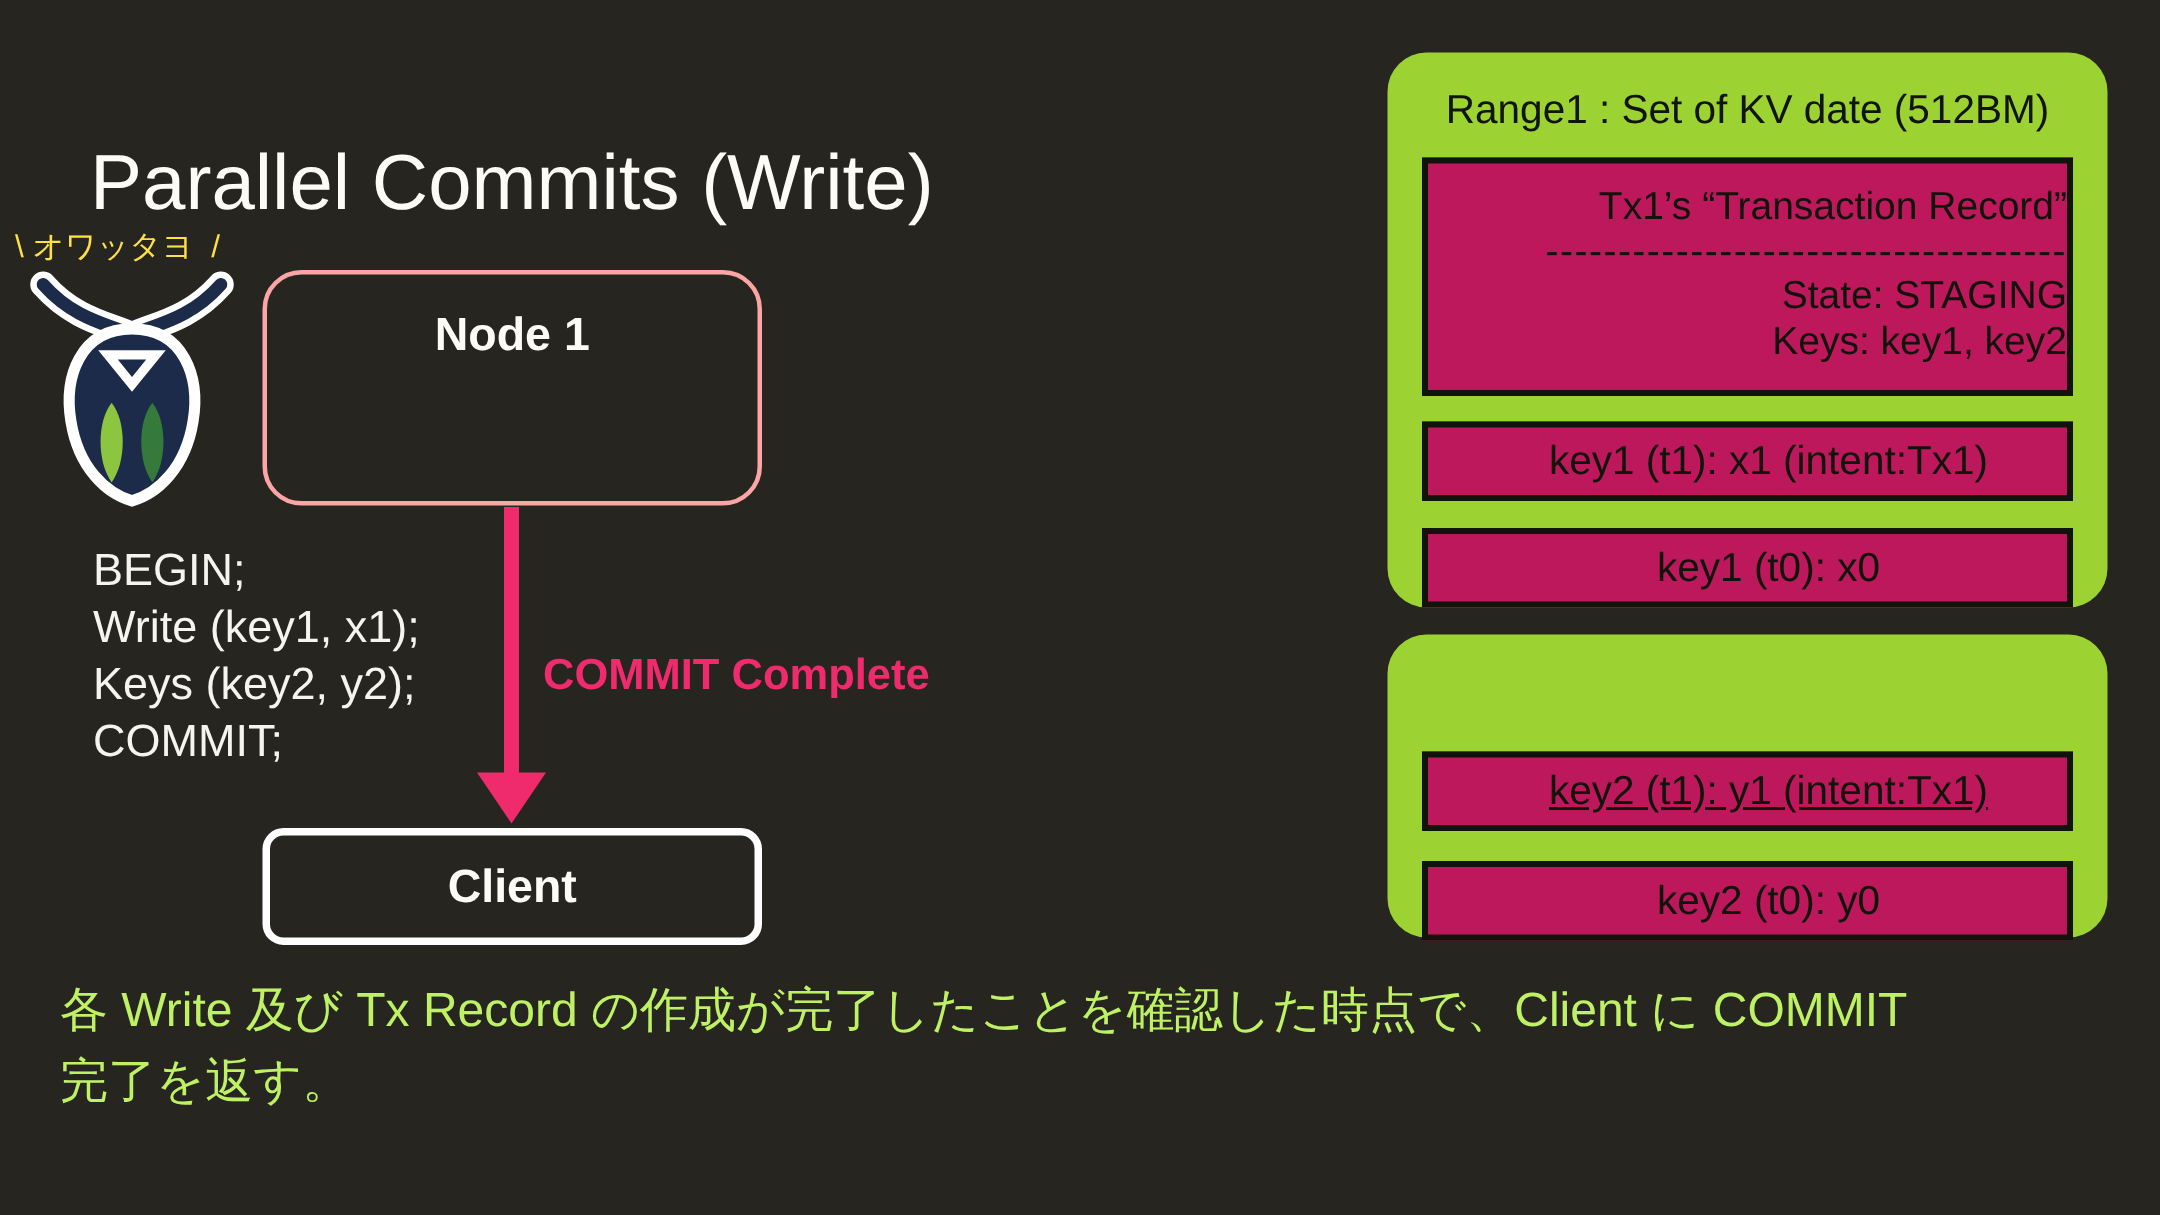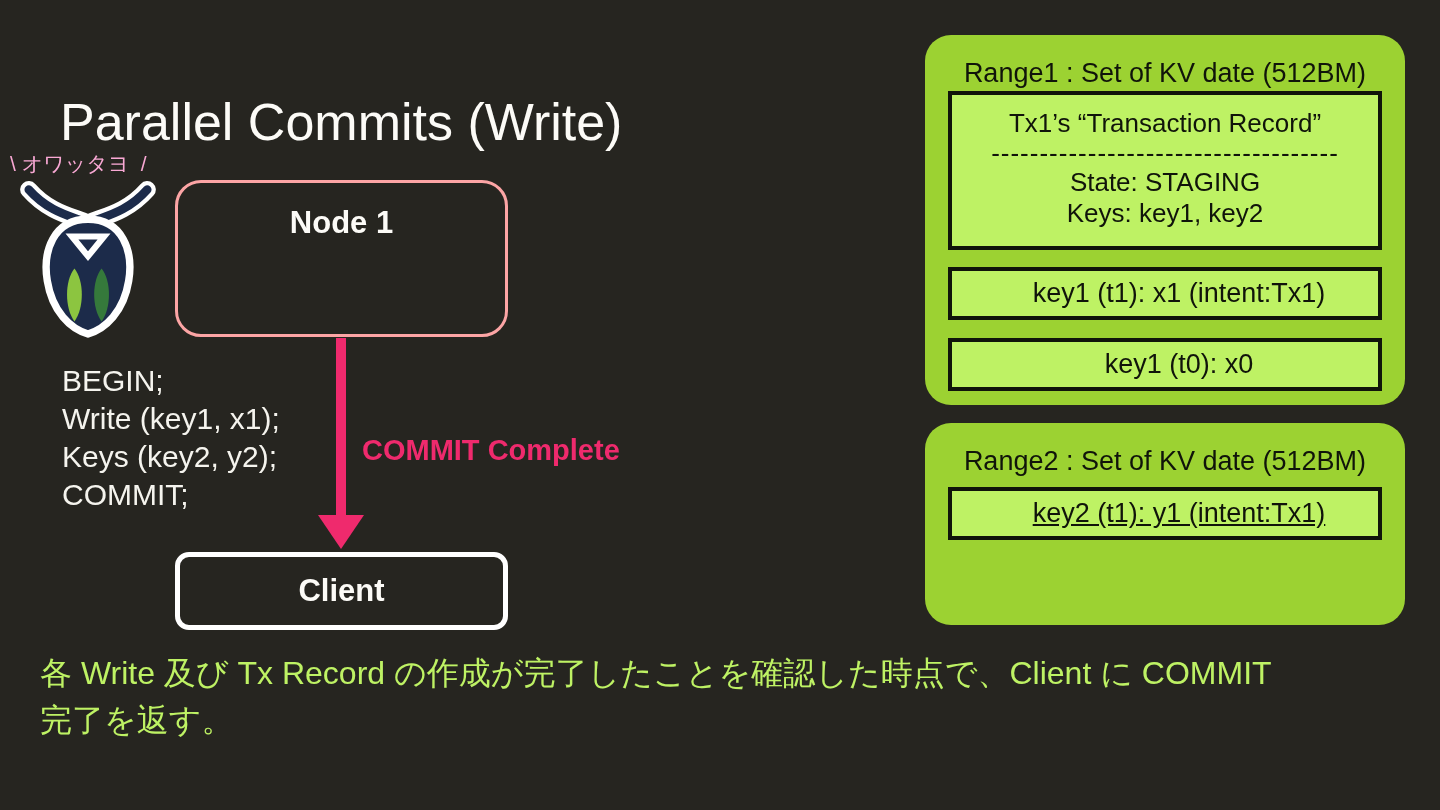--- a/index.html
+++ b/index.html
@@ -5,21 +5,21 @@
   html,body{margin:0;padding:0;background:#262520;}
   #slide{
     position:relative;width:1440px;height:810px;overflow:hidden;
     background:#262520;color:#F5F4EE;
     font-family:"Liberation Sans","DejaVu Sans",sans-serif;
   }
   .abs{position:absolute;}
 
   .title{left:60px;top:92px;font-size:52px;color:#FCFBF7;letter-spacing:0px;}
 
-  .mascot-caption{left:10px;top:150px;font-size:21px;color:#f9a8d4;white-space:pre;}
+  .mascot-caption{left:10px;top:150px;font-size:21px;color:#fde047;white-space:pre;}
 
   .logo{left:14px;top:172px;width:148px;height:166px;}
 
   .node-box{
     left:175px;top:180px;width:333px;height:157px;
     border:3px solid #fca5a5;border-radius:26px;box-sizing:border-box;
     text-align:center;
   }
   .node-box .box-label{margin-top:22px;font-size:31px;font-weight:bold;color:#FCFBF7;}
 
@@ -47,21 +47,21 @@
     box-sizing:border-box;color:#10140A;
   }
   #range1-panel{top:35px;height:370px;}
   #range2-panel{top:423px;height:202px;}
   .range-title{position:absolute;left:0;width:100%;text-align:center;font-size:27px;color:#10140A;}
   #range1-panel .range-title{top:23px;}
   #range2-panel .range-title{top:23px;}
 
   .kv-box{
     position:absolute;left:23px;width:434px;box-sizing:border-box;
-    border:4px solid #10140A;background:#bef264;text-align:center;
+    border:4px solid #10140A;background:#be185d;text-align:right;margin-top:14px;
   }
   .record-box{top:56px;height:159px;padding-top:13px;}
   .record-line{font-size:26px;line-height:31px;}
   .record-divider{font-size:26px;line-height:28px;letter-spacing:1px;overflow:hidden;white-space:nowrap;}
   .kv-row{height:53px;display:flex;align-items:center;justify-content:center;font-size:27px;padding-left:28px;}
   #r1-row1{top:232px;}
   #r1-row2{top:303px;}
   #r2-row1{top:64px;text-decoration:underline;}
   #r2-row2{top:137px;}
 </style>
@@ -115,17 +115,17 @@
       <div class="record-line">Tx1’s “Transaction Record”</div>
       <div class="record-divider">------------------------------------</div>
       <div class="record-line">State: STAGING</div>
       <div class="record-line">Keys: key1, key2</div>
     </div>
     <div class="kv-box kv-row" id="r1-row1">key1 (t1): x1 (intent:Tx1)</div>
     <div class="kv-box kv-row" id="r1-row2">key1 (t0): x0</div>
   </div>
 
   <div class="abs range-panel" id="range2-panel">
-    <div class="range-title">Range2 : Set of KV date (512BM)</div>
     <div class="kv-box kv-row" id="r2-row1">key2 (t1): y1 (intent:Tx1)</div>
+    <div class="kv-box kv-row" id="r2-row2">key2 (t0): y0</div>
   </div>
 
 </div>
 
 </body></html>

